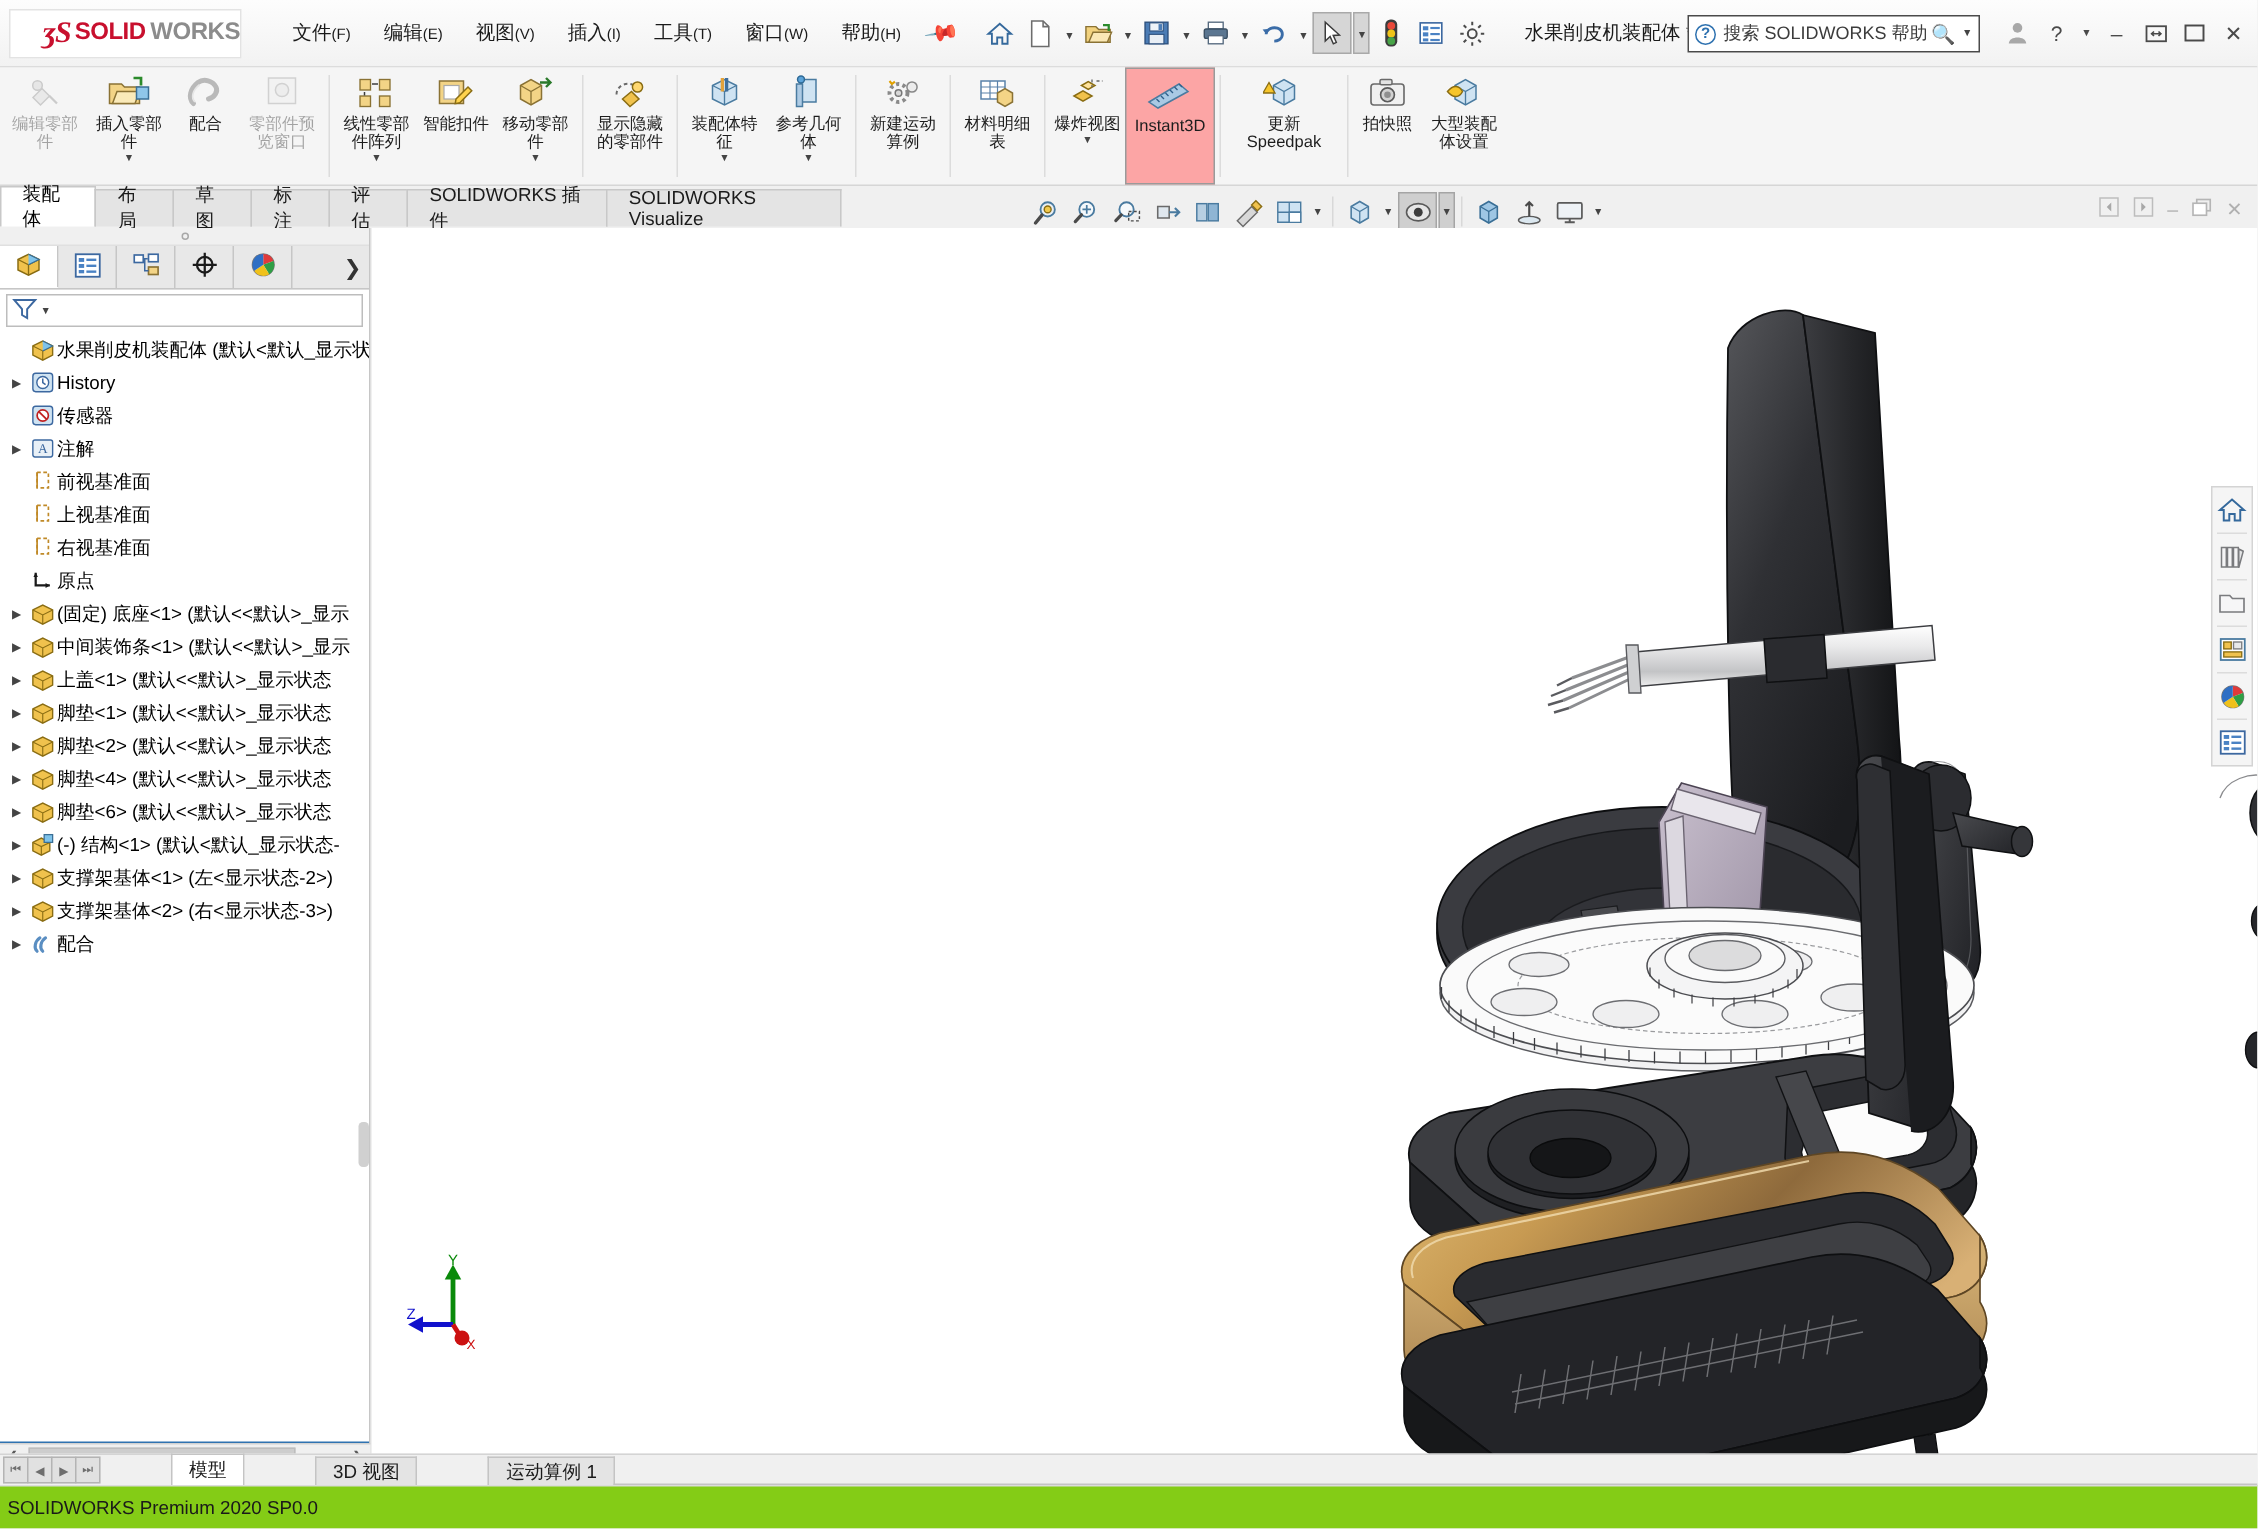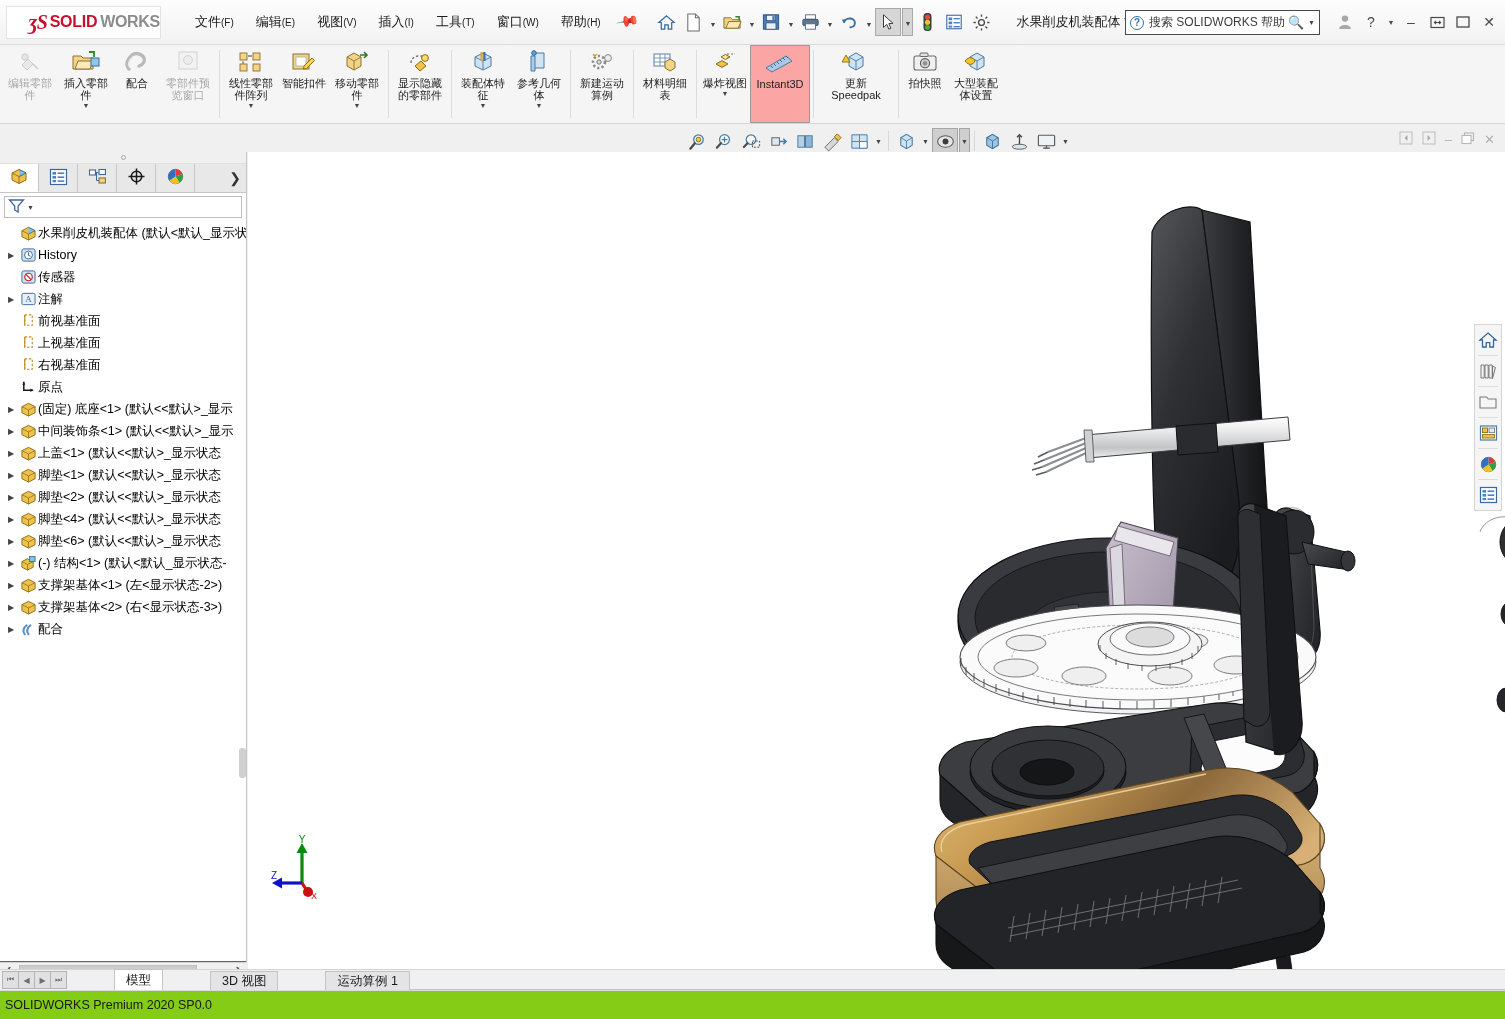--- a/index.html
+++ b/index.html
@@ -565,20 +565,44 @@
         <svg width="28" height="26" viewBox="0 0 28 26">
             <path d="M8 8 l7-4 7 4 v9 l-7 4 -7-4z" fill="#cfe3f2" stroke="#4a7ba0" stroke-width="1"></path>
             <path d="M8 8 l7 4 7-4 M15 12 v9" fill="none" stroke="#4a7ba0" stroke-width=".9"></path>
             <path d="M3 12 c4-5 8-4 10 0 -2 4 -6 5 -10 0z" fill="#f6c52b" stroke="#8a6d13" stroke-width="1"></path>
           </svg>
       </div>
       <div class="rb-lbl">大型装配体设置</div>
     </div>
   </div>
 
+  <div class="tabstrip">
+    <div class="tab sel">
+        <span>装配体</span>
+      </div>
+    <div class="tab">
+        <span>布局</span>
+      </div>
+    <div class="tab">
+        <span>草图</span>
+      </div>
+    <div class="tab">
+        <span>标注</span>
+      </div>
+    <div class="tab">
+        <span>评估</span>
+      </div>
+    <div class="tab">
+        <span>SOLIDWORKS 插件</span>
+      </div>
+    <div class="tab">
+        <span>SOLIDWORKS Visualize</span>
+      </div>
+    <div class="tabstrip-fill"></div>
+  </div>
 
   <div class="viewtoolbar">
     <div class="vt-btn">
       <svg width="21" height="21" viewBox="0 0 22 22">
           <circle cx="12" cy="9" r="5" fill="#e9eff5" stroke="#4a7ba0" stroke-width="1.3"></circle>
           <circle cx="12" cy="9" r="2.4" fill="#f0c94d" stroke="#8a6d13" stroke-width="1"></circle>
           <path d="M8 13 L3.5 18.5" stroke="#4a4a4a" stroke-width="2.4" stroke-linecap="round"></path>
         </svg>
     </div>
     <div class="vt-btn">

